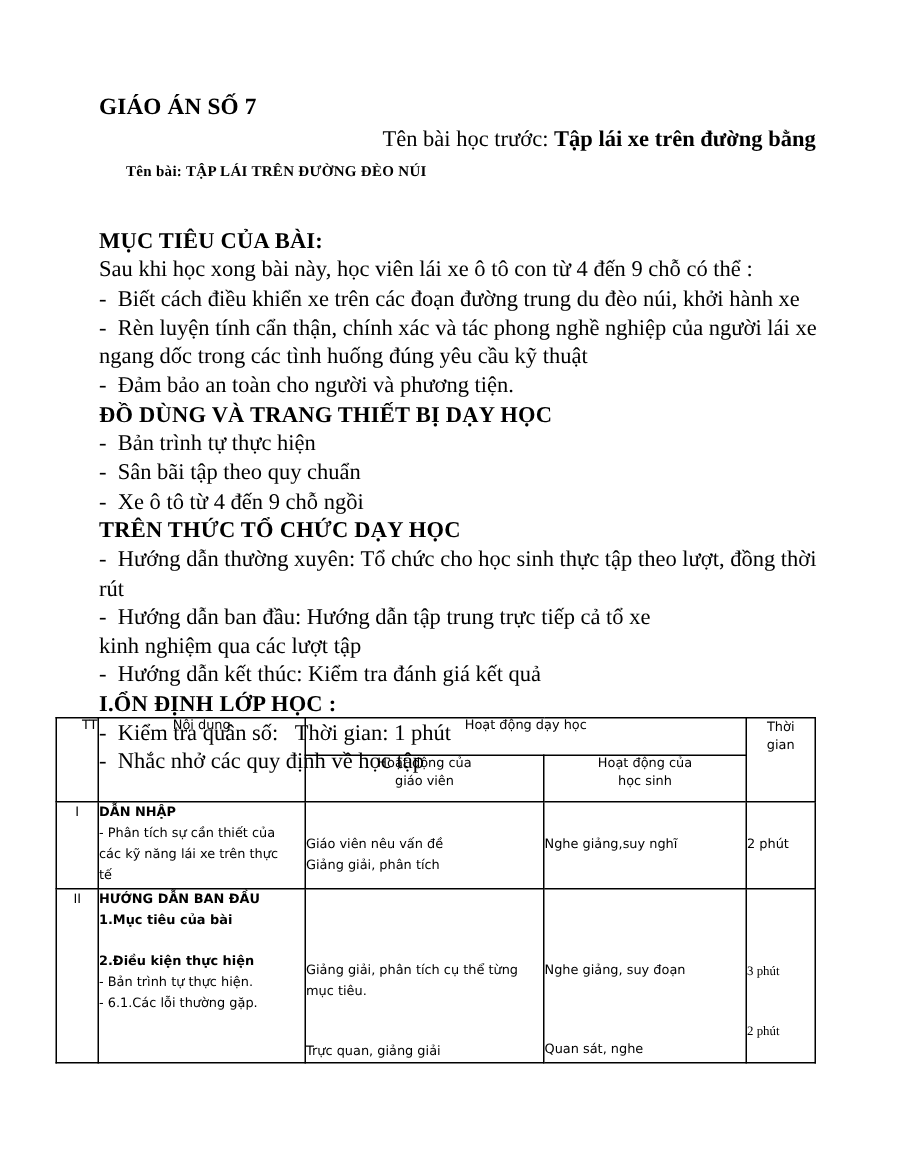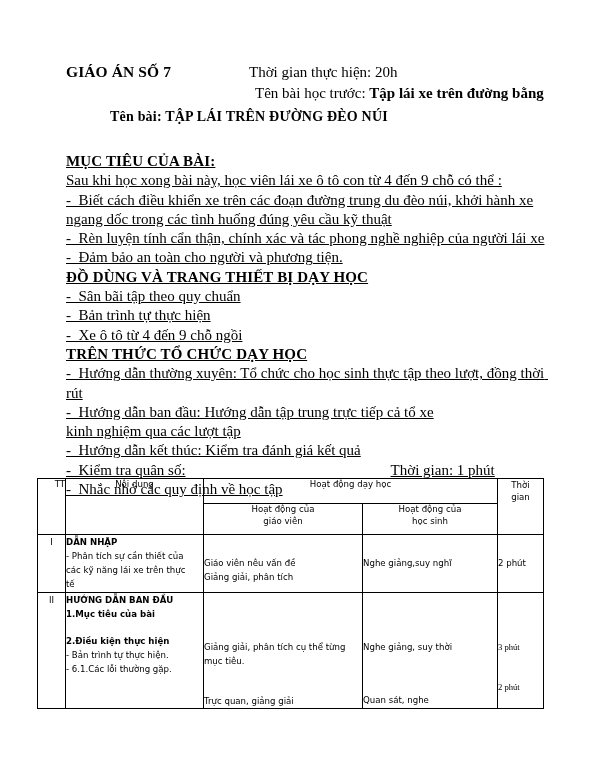--- a/index.html
+++ b/index.html
@@ -50,53 +50,51 @@
   }
   .hdr-row2 {
     height: 24px;
     padding-left: 255px;
     font-size: 15px;
     white-space: nowrap;
   }
   .hdr-row2 b { font-weight: bold; }
   .hdr-row3 {
     height: 22px;
-    padding-left: 110px;
-    font-size: 14px;
+    padding-left: 84px;
+    font-size: 10px;
     white-space: nowrap;
   }
   .hdr-row3 b { font-weight: bold; letter-spacing: .2px; }
 
   
   .body-text {
     position: absolute;
     left: 66px;
     top: 152px;
     width: 496px;
     font-size: 15px;
     line-height: 19.3px;
-    text-decoration: underline;
   }
   .body-text p {
     margin: 0;
     padding: 0;
     white-space: pre-wrap;
   }
   .sec-title {
     font-weight: bold;
     letter-spacing: .15px;
   }
   .ln { }
   .ln-flex {
     display: flex;
     justify-content: flex-start;
     gap: 11px;
   }
   .ln-flex .right {
-    margin-left: 194px;
     white-space: nowrap;
   }
 
   
   .tbl-wrap {
     position: absolute;
     left: 37px;
     top: 478px;
     width: 506px;
   }
@@ -146,50 +144,50 @@
   .tg-bot { padding-top: 47px; font-family: Liberation Serif, serif; }
 </style>
 </head>
 <body>
 
 <div class="page">
 
   <div class="hdr">
     <div class="hdr-row1">
       <span class="doc-no">GIÁO ÁN SỐ 7</span>
-      <span class="time-exec">Thời gian thực hiện: 20h</span>
     </div>
     <div class="hdr-row2">
       <span>Tên bài học trước: </span><b>Tập lái xe trên đường bằng</b>
     </div>
     <div class="hdr-row3">
       <b>Tên bài: </b><b>TẬP LÁI TRÊN ĐƯỜNG ĐÈO NÚI</b>
     </div>
   </div>
 
   <div class="body-text">
 
     <p class="sec-title">MỤC TIÊU CỦA BÀI:</p>
     <p class="ln">Sau khi học xong bài này, học viên lái xe ô tô con từ 4 đến 9 chỗ có thể :</p>
     <p class="ln">-  Biết cách điều khiển xe trên các đoạn đường trung du đèo núi, khởi hành xe</p>
+    <p class="ln">-  Rèn luyện tính cẩn thận, chính xác và tác phong nghề nghiệp của người lái xe</p>
     <p class="ln">ngang dốc trong các tình huống đúng yêu cầu kỹ thuật</p>
-    <p class="ln">-  Rèn luyện tính cẩn thận, chính xác và tác phong nghề nghiệp của người lái xe</p>
     <p class="ln">-  Đảm bảo an toàn cho người và phương tiện.</p>
 
     <p class="sec-title">ĐỒ DÙNG VÀ TRANG THIẾT BỊ DẠY HỌC</p>
+    <p class="ln">-  Bản trình tự thực hiện</p>
     <p class="ln">-  Sân bãi tập theo quy chuẩn</p>
-    <p class="ln">-  Bản trình tự thực hiện</p>
     <p class="ln">-  Xe ô tô từ 4 đến 9 chỗ ngồi</p>
 
     <p class="sec-title">TRÊN THỨC TỔ CHỨC DẠY HỌC</p>
     <p class="ln">-  Hướng dẫn thường xuyên: Tổ chức cho học sinh thực tập theo lượt, đồng thời rút</p>
     <p class="ln">-  Hướng dẫn ban đầu: Hướng dẫn tập trung trực tiếp cả tổ xe</p>
     <p class="ln">kinh nghiệm qua các lượt tập</p>
     <p class="ln">-  Hướng dẫn kết thúc: Kiểm tra đánh giá kết quả</p>
 
+    <p class="sec-title">I.ỔN ĐỊNH LỚP HỌC :</p>
     <p class="ln ln-flex">
       <span>-  Kiểm tra quân số:</span>
       <span class="right">Thời gian: 1 phút</span>
     </p>
     <p class="ln">-  Nhắc nhở các quy định về học tập</p>
 
   </div>
 
   <div class="tbl-wrap">
     <table class="plan">
@@ -263,21 +261,21 @@
             <div class="gv-block-bot">
               <p>Giảng giải, phân tích cụ thể từng</p>
               <p>mục tiêu.</p>
               <span class="spacer"></span>
               <span class="spacer"></span>
               <p>Trực quan, giảng giải</p>
             </div>
           </td>
           <td class="cell">
             <div class="gv-block-bot">
-              <p>Nghe giảng, suy thời</p>
+              <p>Nghe giảng, suy đoạn</p>
               <span class="spacer"></span>
               <span class="spacer"></span>
               <span class="spacer"></span>
               <p>Quan sát, nghe</p>
             </div>
           </td>
           <td class="cell">
             <div class="tg-bot">
               <p>3 phút</p>
               <span class="spacer"></span>

